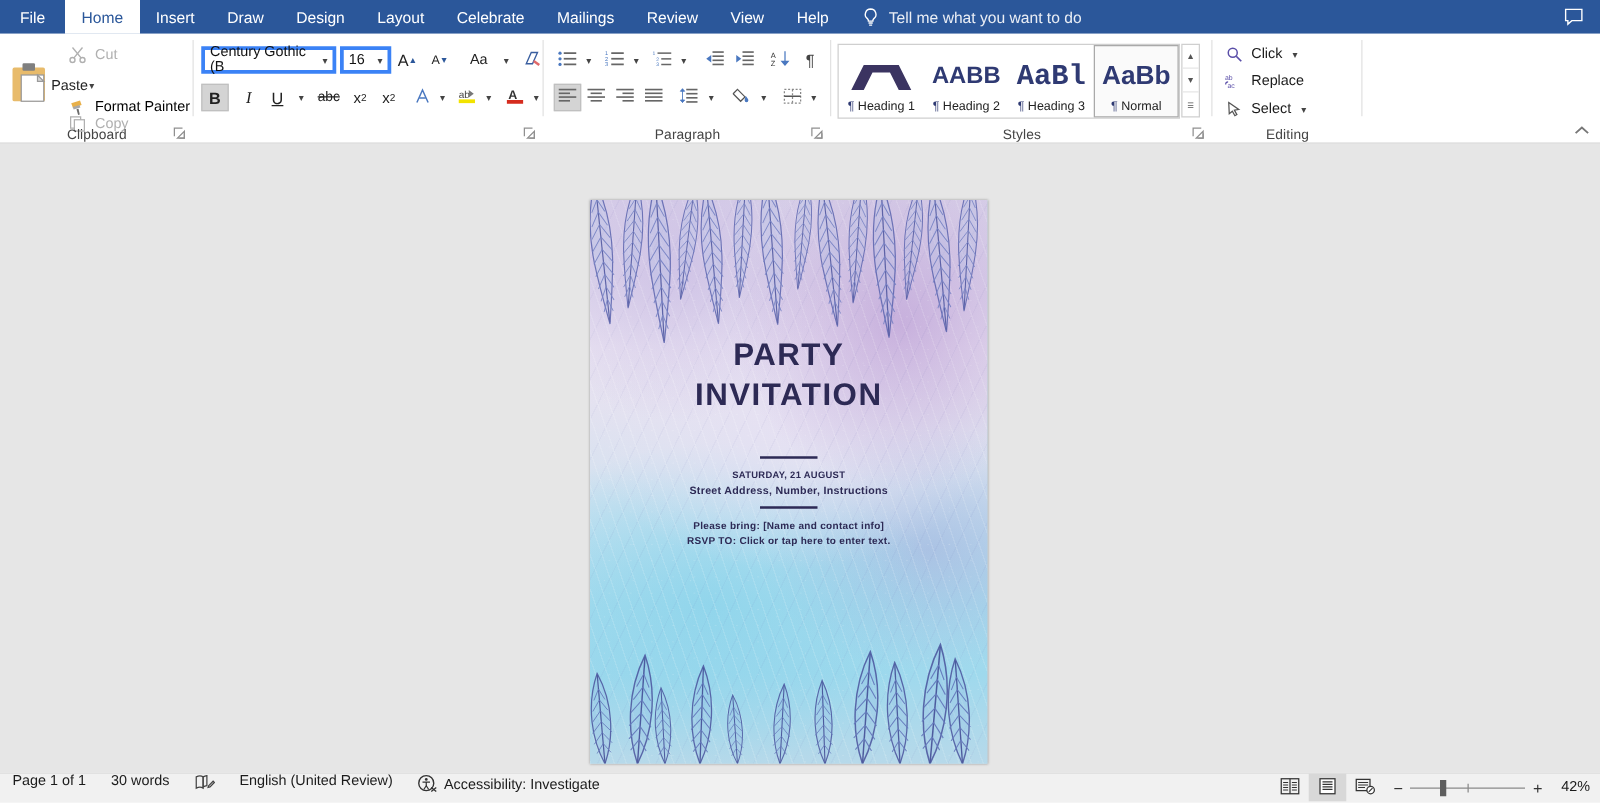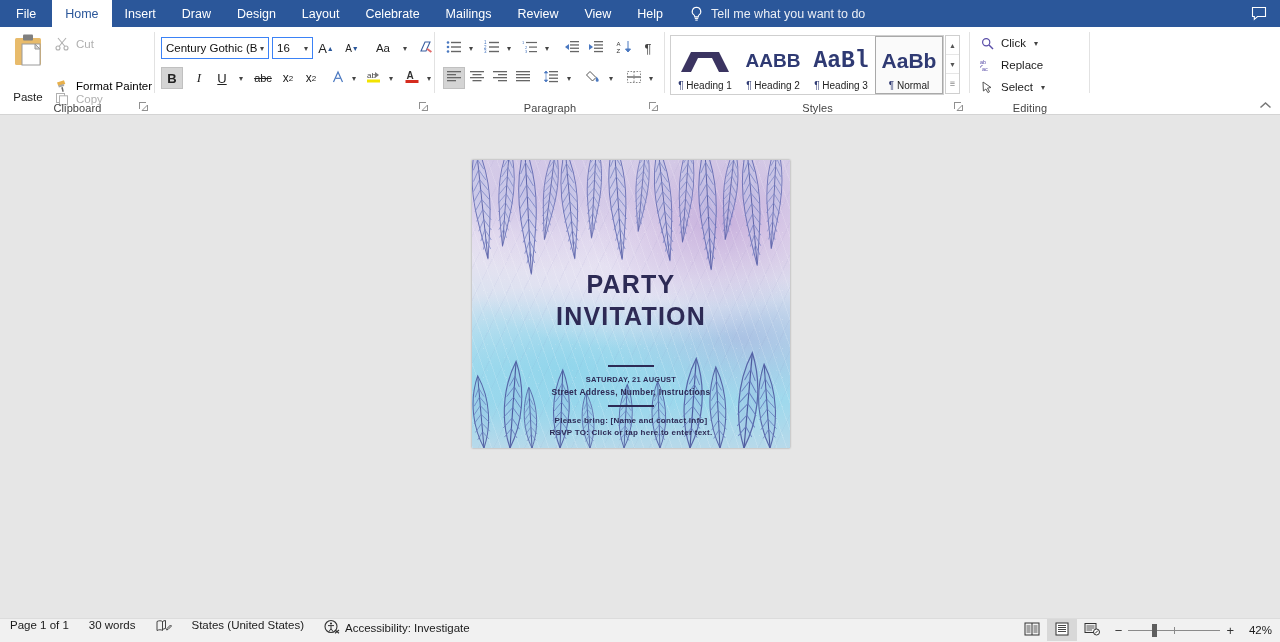--- a/index.html
+++ b/index.html
@@ -53,34 +53,34 @@
   }
   .launcher {
     position: absolute; bottom: 3px; width: 11px; height: 11px;
     opacity: .75;
   }
   .launcher svg { display:block; }
 
   
   .paste-btn {
     position: absolute; left: 6px; top: 5px; width: 44px; height: 72px;
-    display: flex; flex-direction: column; align-items: center; justify-content: flex-start;
-    gap: 18px; cursor: default;
+    display: flex; flex-direction: row; align-items: center; justify-content: flex-start;
+    gap: 1px; cursor: default;
   }
   .paste-label { font-size: 11.5px; color: #222; margin-top: 1px;}
   .cbitem {
     position: absolute; display: flex; align-items: center; gap: 6px;
     font-size: 11.5px; height: 19px; padding-left: 2px;
   }
   .cbitem.dim { color: #b0b0b0; }
   .cbitem .ic { width: 16px; height: 16px; display:flex;align-items:center;justify-content:center; }
 
   
   .fontbox {
-    position: absolute; background: #fff; border: 1px solid #3b82f6;
+    position: absolute; background: #fff; border: 3px solid #3b82f6;
     height: 22px; display: flex; align-items: center;
     font-size: 11.5px; color: #111; padding-left: 4px;
   }
   .fontbox .caret { margin-left: auto; margin-right: 4px; font-size: 8px; color:#444;}
   .tbtn {
     position: absolute; height: 22px; width: 22px;
     display: flex; align-items: center; justify-content: center;
     font-size: 12px; color: #222; cursor: default;
   }
   .tbtn.on { background: #d4d4d4; border: 1px solid #c0c0c0; }
@@ -128,21 +128,21 @@
   .ribbon-collapse {
     position: absolute; right: 8px; bottom: 2px; font-size: 10px; color: #666;
   }
 
   
   .canvas {
     position: absolute; top: 115px; left: 0; width: 1280px; height: 503px;
     background: #e6e6e6;
   }
   .page {
-    position: absolute; left: 472px; top: 45px; width: 318px; height: 288px;
+    position: absolute; left: 472px; top: 45px; width: 318px; height: 451px;
     box-shadow: 0 0 2px rgba(0,0,0,.35);
     overflow: hidden; background: #cfe6f2;
   }
   
   .wc {
     position: absolute; inset: 0;
     background:
       radial-gradient(ellipse 60% 42% at 78% 22%, rgba(189,160,214,.75), rgba(189,160,214,0) 70%),
       radial-gradient(ellipse 55% 38% at 22% 12%, rgba(205,192,229,.8), rgba(205,192,229,0) 72%),
       radial-gradient(ellipse 70% 34% at 50% 40%, rgba(231,225,243,.85), rgba(231,225,243,0) 75%),
@@ -757,21 +757,21 @@
   <div class="sb-item">
     <span>
       <svg width="16" height="14" viewBox="0 0 16 14">
         <path d="M1 2.5c2-1 4-1 5.5 0v9c-1.5-1-3.5-1-5.5 0z" fill="none" stroke="#444" stroke-width="1"></path>
         <path d="M6.5 2.5c1-.6 2-.9 3-1v8c-1 .1-2 .4-3 1z" fill="none" stroke="#444" stroke-width="1"></path>
         <path d="M11 9.5l3.5-3.5 1 1-3.5 3.5-1.5.4z" fill="none" stroke="#444" stroke-width="1"></path>
       </svg>
     </span>
   </div>
   <div class="sb-item">
-    <span>States (United States)</span>
+    <span>English (United Review)</span>
   </div>
   <div class="sb-item">
     <span>
       <svg width="16" height="15" viewBox="0 0 16 15">
         <circle cx="7" cy="7.5" r="6" fill="none" stroke="#333" stroke-width="1.1"></circle>
         <circle cx="7" cy="4.5" r="1.1" fill="#333"></circle>
         <path d="M4 6.6h6M7 6.6v3M7 9.6l-2 3M7 9.6l2 3" stroke="#333" stroke-width="1" fill="none"></path>
         <path d="M11 11l4 3.2M15 11l-4 3.2" stroke="#333" stroke-width="1.1"></path>
       </svg>
     </span>

